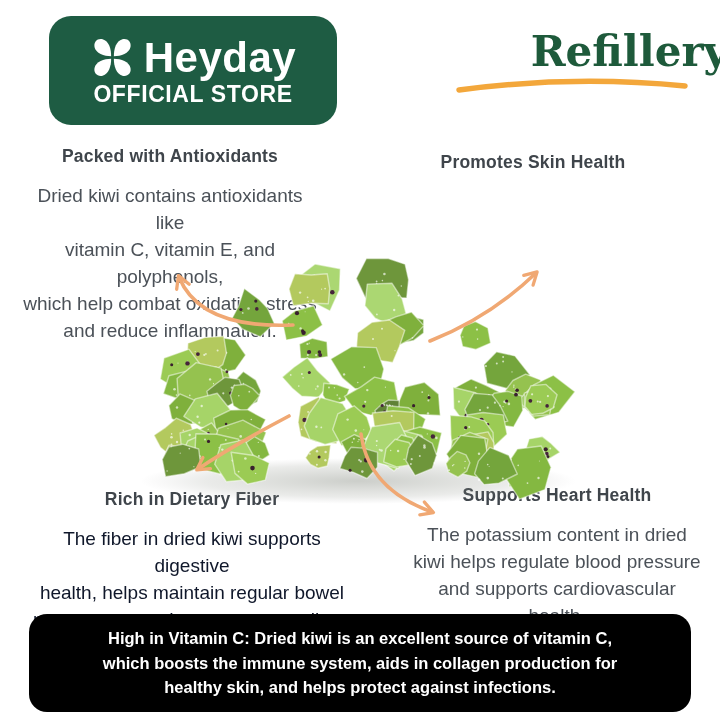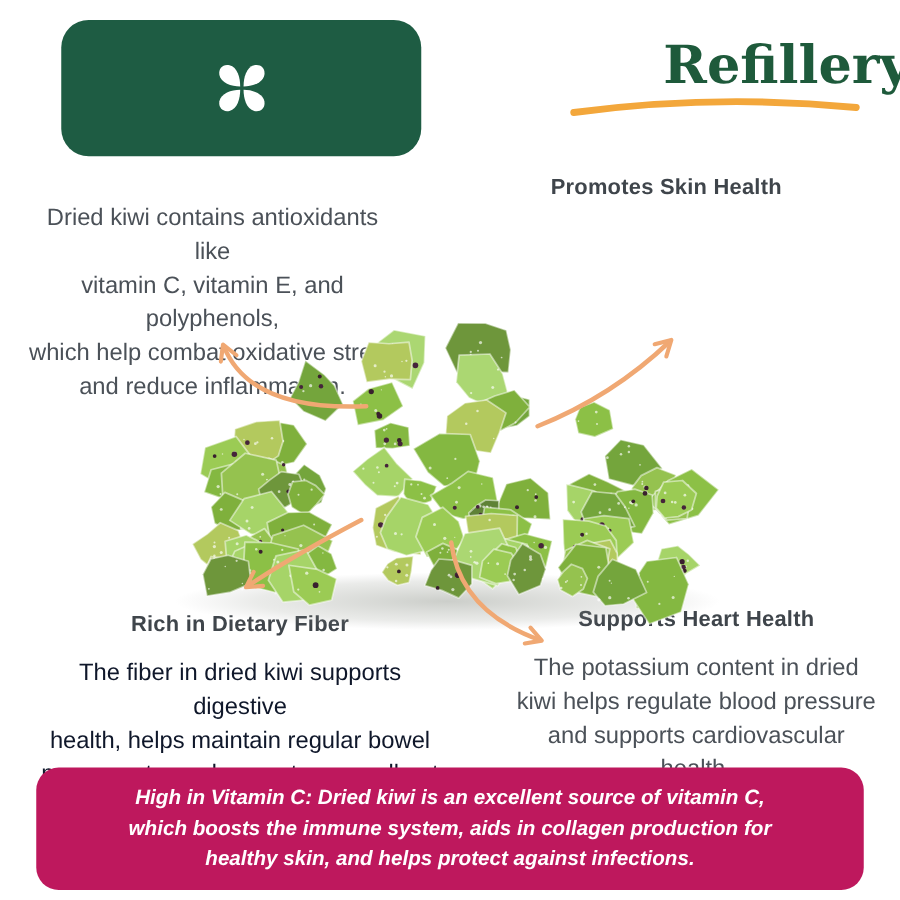--- a/index.html
+++ b/index.html
@@ -17,21 +17,21 @@
   
   .refillery{position:absolute;left:474px;top:31px;width:254px;text-align:right;
              font-family:"DejaVu Serif",serif;font-weight:bold;font-size:42px;line-height:1;}
   .swoosh{position:absolute;left:452px;top:70px;}
 
   
   .benefit{position:absolute;text-align:center;}
   .b-title{margin:0 0 7px 0;font-size:17.5px;font-weight:bold;letter-spacing:0.2px;}
   .b-body{margin:16px;font-size:19px;line-height:1.42;white-space:pre-line;}
   .b1{left:5px;top:146px;width:330px;}
-  .b2{left:348px;top:139px;width:370px;}
+  .b2{left:348px;top:152px;width:370px;}
   .b3{left:12px;top:489px;width:360px;}
   .b4{left:392px;top:485px;width:330px;}
 
   
   #kiwi-art{position:absolute;left:0;top:0;pointer-events:none;}
 
   
   .banner{position:absolute;left:29px;top:614px;width:662px;height:98px;border-radius:18px;
           display:flex;align-items:center;justify-content:center;}
   .banner-text{margin:0;font-weight:bold;font-size:16.5px;line-height:1.5;text-align:center;white-space:pre-line;}
@@ -42,29 +42,32 @@
 <div class="canvas">
 
   <div class="badge" id="store-badge" style="background: rgb(30, 92, 67);">
     <div class="badge-row">
       <svg class="flower" viewBox="0 0 100 100">
         <path d="M47,47 C47,31 42,13 28,9.5 C16.5,6.8 8,15 10,26.5 C12.8,40.5 31,47 47,47 Z" fill="#ffffff"></path>
         <path d="M53,47 C53,31 58,13 72,9.5 C83.5,6.8 92,15 90,26.5 C87.2,40.5 69,47 53,47 Z" fill="#ffffff"></path>
         <path d="M47,53 C47,69 42,87 28,90.5 C16.5,93.2 8,85 10,73.5 C12.8,59.5 31,53 47,53 Z" fill="#ffffff"></path>
         <path d="M53,53 C53,69 58,87 72,90.5 C83.5,93.2 92,85 90,73.5 C87.2,59.5 69,53 53,53 Z" fill="#ffffff"></path>
       </svg>
+      <span class="brand">Heyday</span>
     </div>
+    <div class="badge-sub">OFFICIAL STORE</div>
   </div>
 
   <svg class="swoosh" width="240" height="26" viewBox="0 0 240 26">
     <path id="swoosh-path" d="M7,20 Q120,5 233,16" fill="none" stroke="#F3A73B" stroke-width="5.5" stroke-linecap="round"></path>
   </svg>
   <div class="refillery" id="refillery-logo" style="color: rgb(30, 90, 59);">Refillery</div>
 
   <div class="benefit b1">
+    <h3 class="b-title" style="color: rgb(63, 69, 75);">Packed with Antioxidants</h3>
     <p class="b-body" style="color: rgb(75, 81, 88);">Dried kiwi contains antioxidants like
 vitamin C, vitamin E, and polyphenols,
 which help combat oxidative stress
 and reduce inflammation.</p>
   </div>
   <div class="benefit b2">
     <h3 class="b-title" style="color: rgb(63, 69, 75);">Promotes Skin Health</h3>
   </div>
   <div class="benefit b3">
     <h3 class="b-title" style="color: rgb(63, 69, 75);">Rich in Dietary Fiber</h3>
@@ -572,19 +575,19 @@
         <circle cx="479.1" cy="479.8" r="1.3" fill="rgba(255,255,255,0.65)"></circle>
       </g>
     <g>
       <path class="arrow" d="M293,325 Q200,329 179,277" fill="none" stroke="#F0A873" stroke-width="3.6" stroke-linecap="round" marker-end="url(#ah)"></path>
       <path class="arrow" d="M430,341 Q490,317 536,273" fill="none" stroke="#F0A873" stroke-width="3.6" stroke-linecap="round" marker-end="url(#ah)"></path>
       <path class="arrow" d="M289,416 Q232,446 198,469" fill="none" stroke="#F0A873" stroke-width="3.6" stroke-linecap="round" marker-end="url(#ah)"></path>
       <path class="arrow" d="M361,434 Q368,489 432,512" fill="none" stroke="#F0A873" stroke-width="3.6" stroke-linecap="round" marker-end="url(#ah)"></path>
     </g>
   </svg>
 
-  <div class="banner" id="footer-banner" style="background: #be185d; font-style: italic;">
+  <div class="banner" id="footer-banner" style="background: #000000;">
     <p class="banner-text" id="footer-banner-text" style="color: rgb(255, 255, 255);">High in Vitamin C: Dried kiwi is an excellent source of vitamin C,
 which boosts the immune system, aids in collagen production for
 healthy skin, and helps protect against infections.</p>
   </div>
 
 </div>
 
 </body></html>

